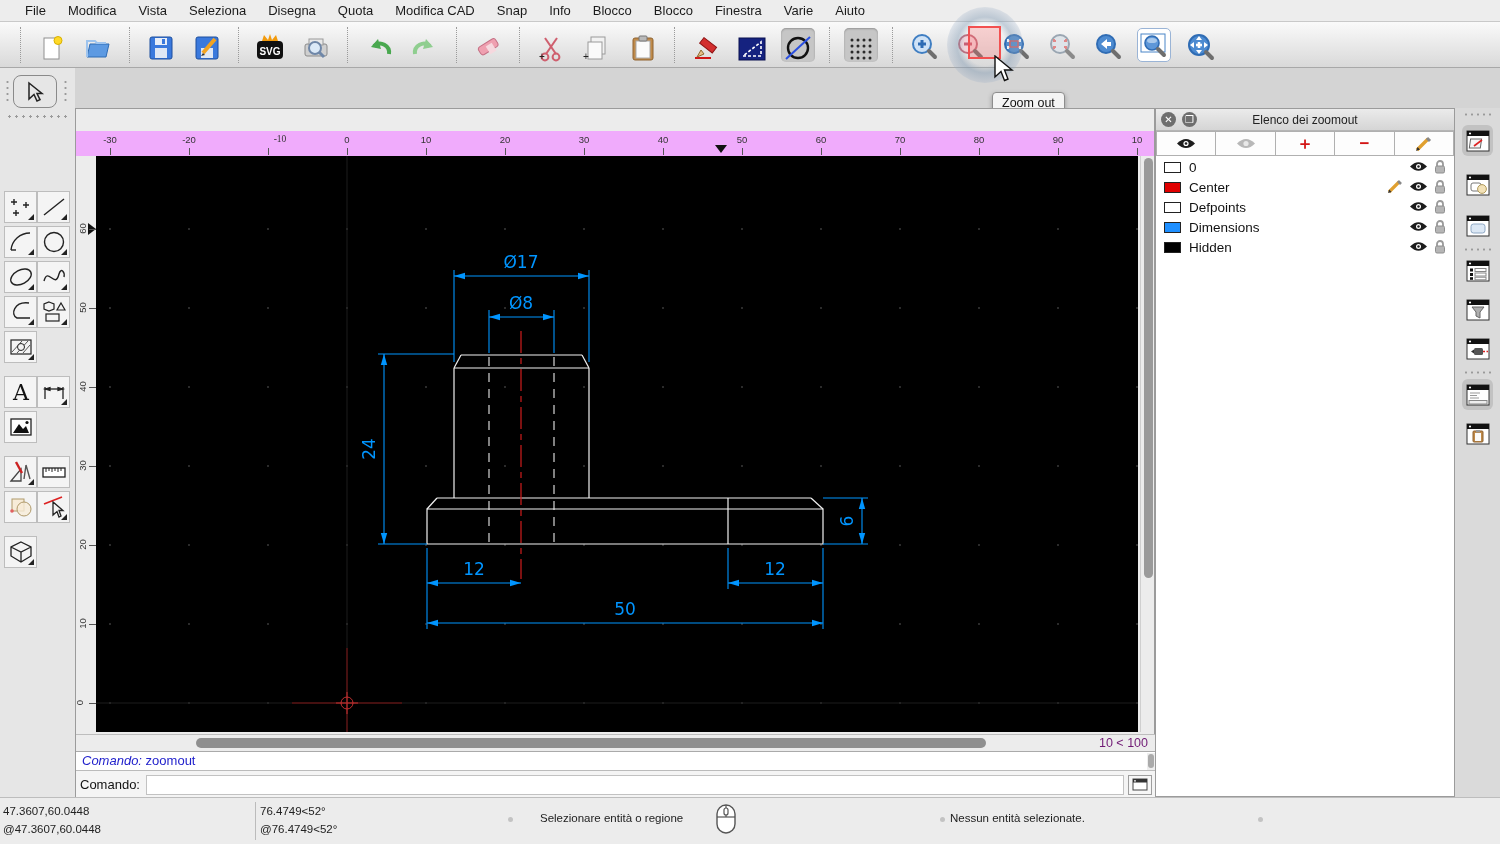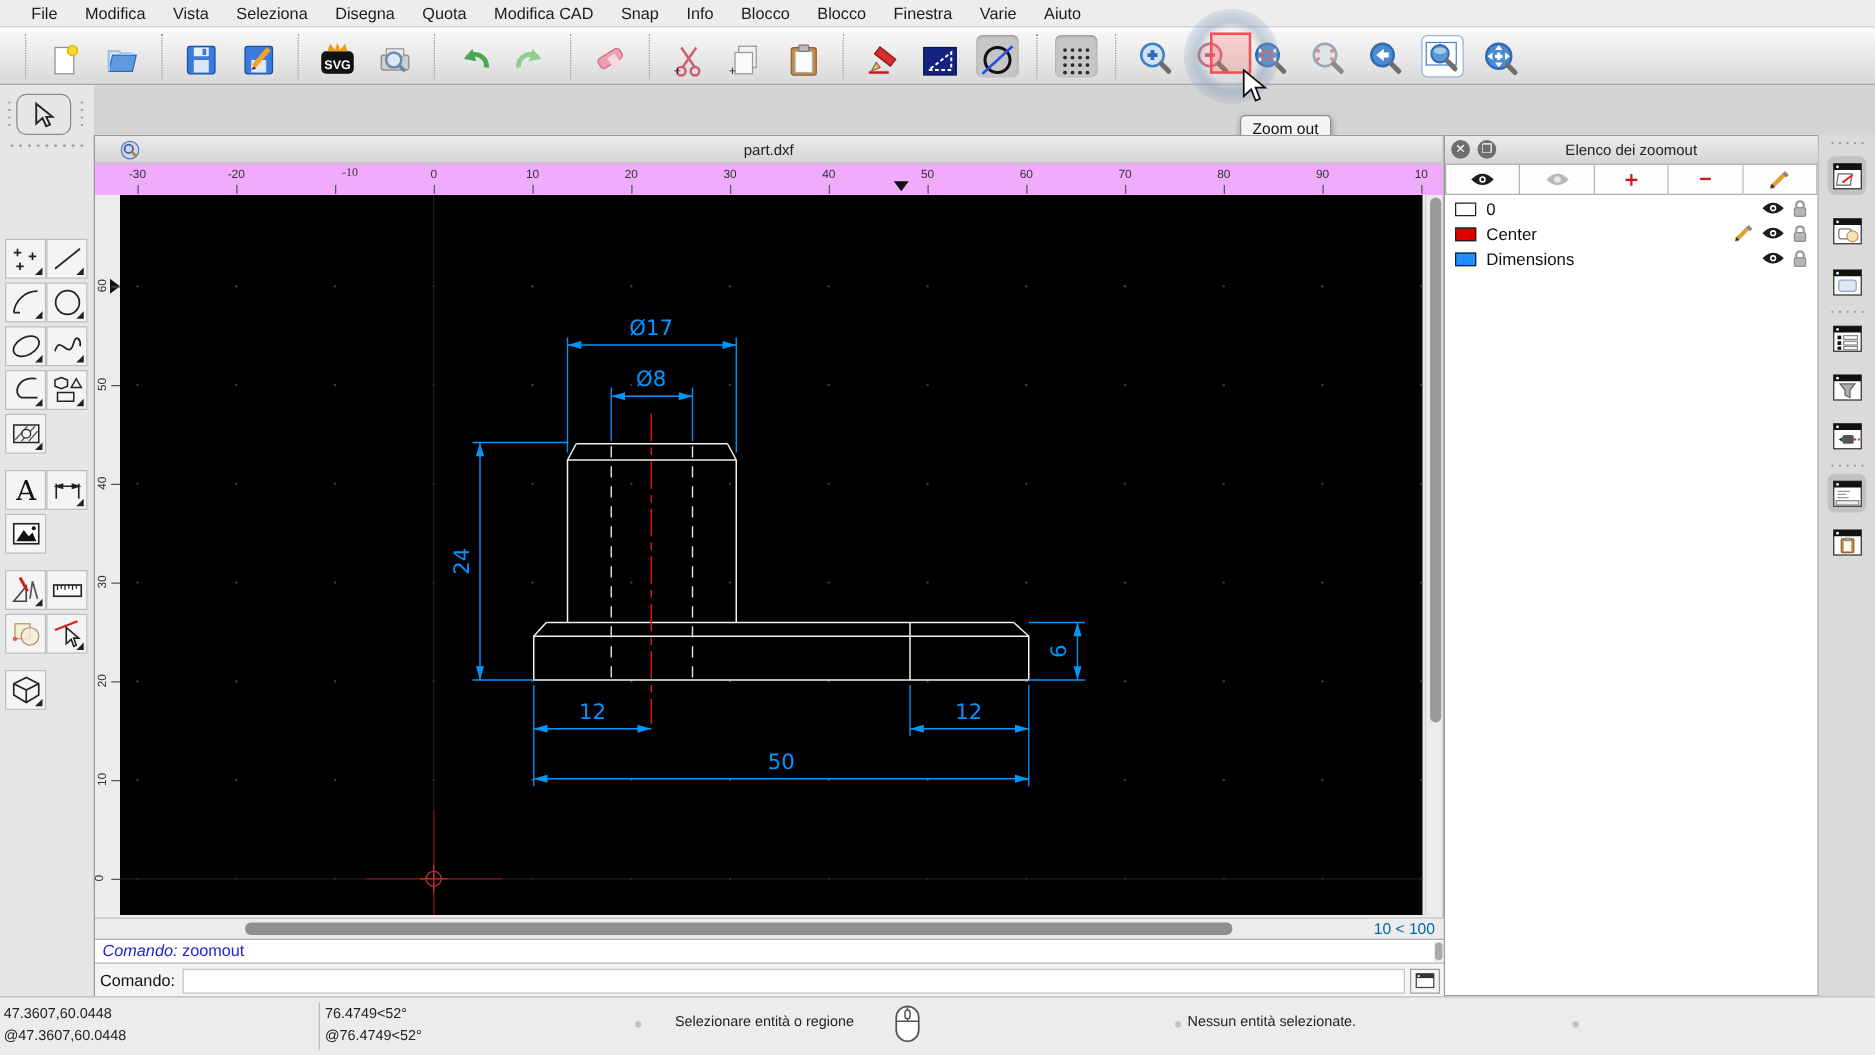--- a/index.html
+++ b/index.html
@@ -65,21 +65,21 @@
   #vmarker { position:absolute; left:12px; top:67px; width:0; height:0;
     border-top:6px solid transparent; border-bottom:6px solid transparent; border-left:8px solid #111; }
   #canvas { position:absolute; left:20px; top:47px; width:1042px; height:576px; background:#000; }
 
   #vscroll { position:absolute; left:1064px; top:47px; width:14px; height:576px; background:#ececec;
     border-left:1px solid #cfcfcf; }
   #vthumb { position:absolute; left:2.5px; top:2px; width:9px; height:420px; background:#9a9a9a; border-radius:5px; }
   #hscrollrow { position:absolute; left:0; top:625px; width:1080px; height:17px; background:#ececec;
     border-top:1px solid #bdbdbd; }
   #hthumb { position:absolute; left:120px; top:3px; width:790px; height:10px; background:#8f8f8f; border-radius:5px; }
-  #zoomlvl { position:absolute; right:4px; top:0; height:17px; line-height:16px; font-size:12.5px; color:#0369a1;
+  #zoomlvl { position:absolute; right:4px; top:0; height:17px; line-height:16px; font-size:12.5px; color:#701a75;
     padding:0 4px; background:#ececec; }
   #cmd-history { position:absolute; left:0; top:642px; width:1080px; height:19px; background:#fff;
     border-top:1px solid #aaa; font-size:13px; padding:1px 0 0 6px; color:#2222cc; }
   #cmd-history .lbl { font-style:italic; }
   #histscroll { position:absolute; right:1px; top:1px; width:8px; height:17px; background:#eee; }
   #histthumb { position:absolute; left:1px; top:1px; width:6px; height:14px; background:#aaa; border-radius:3px; }
   #cmd-inputrow { position:absolute; left:0; top:661px; width:1080px; height:28px; background:#f4f4f4;
     border-top:1px solid #bbb; display:flex; align-items:center; padding:0 4px; }
   #cmd-label { font-size:13px; color:#111; margin-right:6px; }
   #cmd-input { flex:1; height:20px; border:1px solid #c2c2c2; background:#fff; font-size:13px; padding:0 4px;
@@ -468,28 +468,20 @@
         </svg>
       </div>
     <div class="pcell sub" style="left:4px;top:468px">
         <svg width="26" height="26">
           <path d="M13,3 L23,8 L23,17 L13,23 L3,17 L3,8 Z M3,8 L13,13 L23,8 M13,13 L13,23" fill="none" stroke="#222" stroke-width="1.3"></path>
         </svg>
       </div>
   </div>
 
   <div id="docwin">
-    <div id="doc-titlebar">
-      <svg id="doc-icon" width="16" height="16">
-          <circle cx="8" cy="8" r="7" fill="#cfd8ea" stroke="#5a7bb5"></circle>
-          <circle cx="7" cy="7" r="3.4" fill="none" stroke="#3a5f9e" stroke-width="1.4"></circle>
-          <line x1="9.5" y1="9.5" x2="13" y2="13" stroke="#c27b1e" stroke-width="2"></line>
-        </svg>
-      <span>part.dxf</span>
-    </div>
     <div id="hruler">
         <div id="hmarker"></div>
         <span class="hlab" style="left: 34px;">-30</span>
         <div class="htick" style="left: 34px;"></div>
         <span class="hlab" style="left: 113px;">-20</span>
         <div class="htick" style="left: 113px;"></div>
         <span class="hlab" style="left: 204px; font-family: Liberation Serif, serif;">-10</span>
         <div class="htick" style="left: 192px;"></div>
         <span class="hlab" style="left: 271px;">0</span>
         <div class="htick" style="left: 271px;"></div>
@@ -803,22 +795,52 @@
               <circle cx="9.5" cy="6.5" r="2.5" fill="#fff"></circle>
               <circle cx="9.5" cy="6.5" r="1.2" fill="#1c1c1c"></circle>
             </svg>
             <svg width="12" height="15">
               <path d="M3,7 V5 a3,3 0 0 1 6,0 V7" fill="none" stroke="#9a9a9a" stroke-width="1.8"></path>
               <rect x="1.5" y="7" width="9" height="7" rx="1.5" fill="#b5b5b5" stroke="#8e8e8e"></rect>
             </svg>
           </span>
         </div>
         <div class="lrow">
+          <span class="swatch" style="background: rgb(255, 255, 255);"></span>
+          <span class="lname">Defpoints</span>
+          <span class="licons">
+            <svg width="19" height="13">
+              <path d="M1,6.5 Q9.5,-2 18,6.5 Q9.5,15 1,6.5 Z" fill="#1c1c1c"></path>
+              <circle cx="9.5" cy="6.5" r="2.5" fill="#fff"></circle>
+              <circle cx="9.5" cy="6.5" r="1.2" fill="#1c1c1c"></circle>
+            </svg>
+            <svg width="12" height="15">
+              <path d="M3,7 V5 a3,3 0 0 1 6,0 V7" fill="none" stroke="#9a9a9a" stroke-width="1.8"></path>
+              <rect x="1.5" y="7" width="9" height="7" rx="1.5" fill="#b5b5b5" stroke="#8e8e8e"></rect>
+            </svg>
+          </span>
+        </div>
+        <div class="lrow">
           <span class="swatch" style="background: rgb(30, 143, 255);"></span>
           <span class="lname">Dimensions</span>
+          <span class="licons">
+            <svg width="19" height="13">
+              <path d="M1,6.5 Q9.5,-2 18,6.5 Q9.5,15 1,6.5 Z" fill="#1c1c1c"></path>
+              <circle cx="9.5" cy="6.5" r="2.5" fill="#fff"></circle>
+              <circle cx="9.5" cy="6.5" r="1.2" fill="#1c1c1c"></circle>
+            </svg>
+            <svg width="12" height="15">
+              <path d="M3,7 V5 a3,3 0 0 1 6,0 V7" fill="none" stroke="#9a9a9a" stroke-width="1.8"></path>
+              <rect x="1.5" y="7" width="9" height="7" rx="1.5" fill="#b5b5b5" stroke="#8e8e8e"></rect>
+            </svg>
+          </span>
+        </div>
+        <div class="lrow">
+          <span class="swatch" style="background: rgb(0, 0, 0);"></span>
+          <span class="lname">Hidden</span>
           <span class="licons">
             <svg width="19" height="13">
               <path d="M1,6.5 Q9.5,-2 18,6.5 Q9.5,15 1,6.5 Z" fill="#1c1c1c"></path>
               <circle cx="9.5" cy="6.5" r="2.5" fill="#fff"></circle>
               <circle cx="9.5" cy="6.5" r="1.2" fill="#1c1c1c"></circle>
             </svg>
             <svg width="12" height="15">
               <path d="M3,7 V5 a3,3 0 0 1 6,0 V7" fill="none" stroke="#9a9a9a" stroke-width="1.8"></path>
               <rect x="1.5" y="7" width="9" height="7" rx="1.5" fill="#b5b5b5" stroke="#8e8e8e"></rect>
             </svg>

